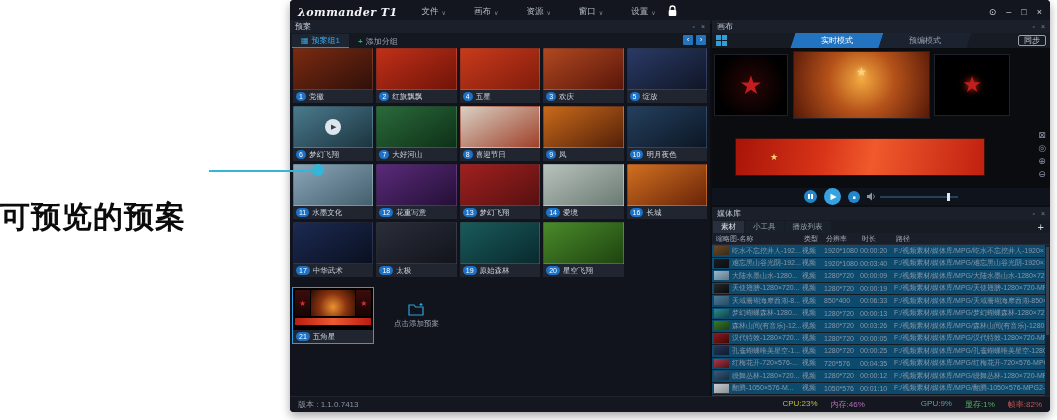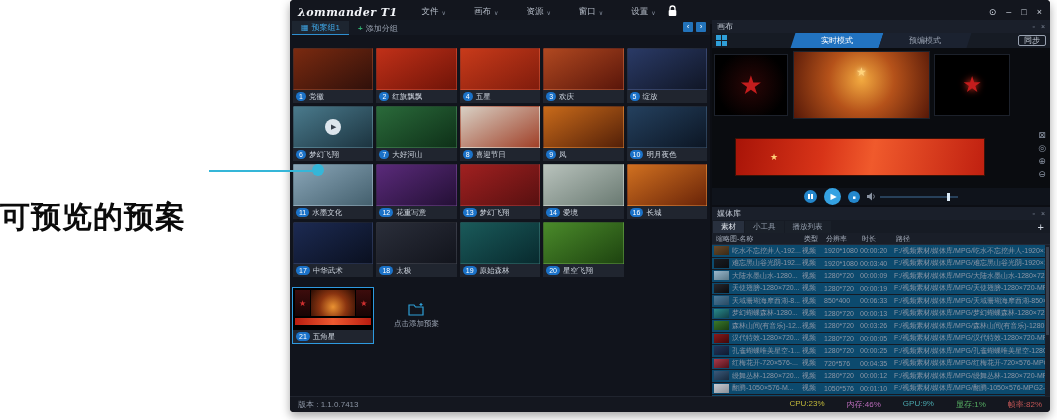--- a/index.html
+++ b/index.html
@@ -126,21 +126,21 @@
            font-size:7px; color:#8c96a6; padding-left:2px; }
   .m-row .col-name { width:70px; }
   .m-thumb { width:15px; height:9px; margin-right:3px; flex:none; }
   .m-scroll { position:absolute; right:0; top:38px; bottom:0; width:5px; background:#1a1f29; }
   .m-scroll i { position:absolute; left:1px; right:1px; top:2px; height:58%; background:#39414f; }
 
   
   .statusbar { position:absolute; left:0; right:0; bottom:0; height:16px; background:#14171f;
                border-top:1px solid #20242e; display:flex; align-items:center; padding:0 8px;
                font-size:8px; color:#8a93a2; }
-  .stats { margin-left:auto; display:flex; gap:22px; }
+  .stats { margin-left:auto; display:flex; gap:13px; }
 </style>
 </head>
 <body>
 
 <div class="page">
 
   <div class="callout-text">可预览的预案</div>
   <div class="callout-line"></div>
   <div class="callout-dot"></div>
 
@@ -178,20 +178,27 @@
       </span>
       <div class="win-controls">
         <span>⊙</span>
         <span>–</span>
         <span>□</span>
         <span>×</span>
       </div>
     </div>
 
     <div class="preset-panel">
+      <div class="panel-head">
+        <span>预案</span>
+        <span class="ph-icons">
+          <span>▫</span>
+          <span>×</span>
+        </span>
+      </div>
       <div class="preset-tabs">
         <span class="ptab active">
           <span class="tabicon">▦</span>
           <span>预案组1</span>
         </span>
         <span class="ptab inactive">
           <span class="addicon">+</span>
           <span>添加分组</span>
         </span>
         <span class="pt-nav">
@@ -627,21 +634,21 @@
     </div>
 
     <div class="statusbar">
       <span>版本 : 1.1.0.7413</span>
       <span class="stats">
 
           <span class="stat" style="color: rgb(194, 185, 58);">CPU:23%</span>
 
           <span class="stat" style="color: rgb(184, 106, 184);">内存:46%</span>
 
-          <span class="stat" style="color: rgb(74, 168, 174);">GPU:9%</span>
+          <span class="stat" style="color: rgb(74, 168, 174); margin-left: 43px;">GPU:9%</span>
 
           <span class="stat" style="color: rgb(85, 173, 98);">显存:1%</span>
 
           <span class="stat" style="color: rgb(192, 85, 85);">帧率:82%</span>
         </span>
     </div>
 
   </div>
 </div>
 

